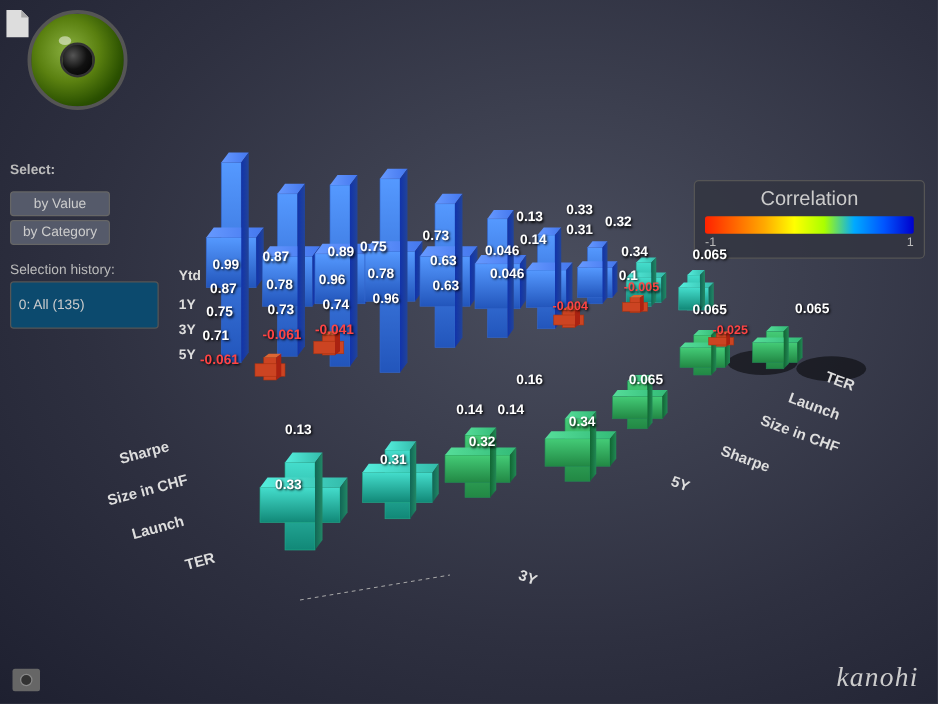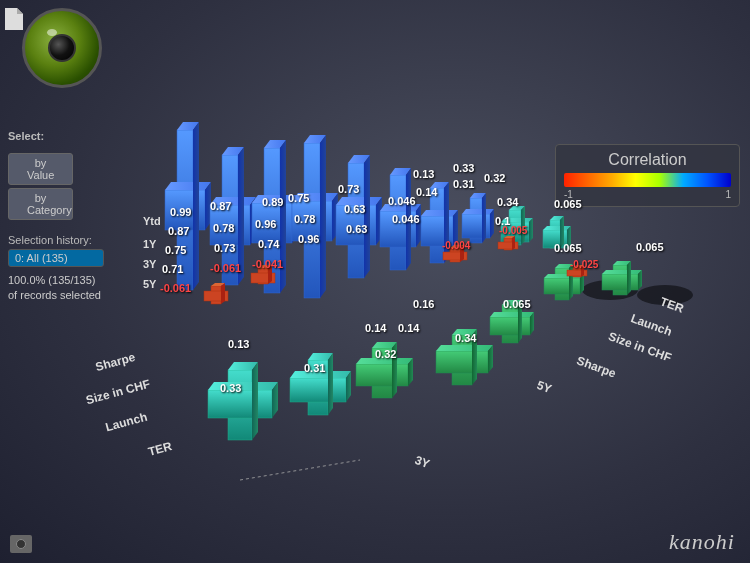--- a/index.html
+++ b/index.html
@@ -60,45 +60,45 @@
       font-size: 12px;
     }
     .left-panel .label {
       margin-bottom: 11px;
       color: #bbb;
       font-size: 11px;
       font-weight: bold;
     }
     .btn {
       display: block;
-      width: 65px;
-      padding: 3px 18px;
+      width: 80px;
+      padding: 3px 6px;
       margin-bottom: 3px;
       background: #555a6a;
       border: 1px solid #666;
       border-radius: 3px;
       color: #ccc;
       font-size: 11px;
       text-align: center;
       cursor: pointer;
     }
 
     .selection-history {
       margin-top: 14px;
       color: #bbb;
       font-size: 11px;
     }
     .history-box {
-      background: #0369a1;
+      background: #0c4a6e;
       border: 1px solid #555;
       border-radius: 3px;
-      padding: 2px 6px;
+      padding: 12px 6px;
       font-size: 11px;
       color: #ccc;
-      width: 96px;
+      width: 119px;
       margin-top: 3px;
     }
     .records-text {
       margin-top: 6px;
       font-size: 11px;
       color: #ccc;
       line-height: 1.4;
     }
 
     
@@ -214,24 +214,20 @@
 </div>
 
 <div class="left-panel">
   <div class="label">Select:</div>
   <button class="btn">by Value</button>
   <button class="btn">by Category</button>
 
   <div class="selection-history">
     <div>Selection history:</div>
     <div class="history-box">0: All (135)</div>
-    <div class="records-text">
-      <span>100.0% (135/135)</span><br>
-      <span>of records selected</span>
-    </div>
   </div>
 </div>
 
 <div class="legend">
   <div class="legend-title">Correlation</div>
   <div class="legend-bar"></div>
   <div class="legend-labels">
     <span>-1</span>
     <span>1</span>
   </div>

